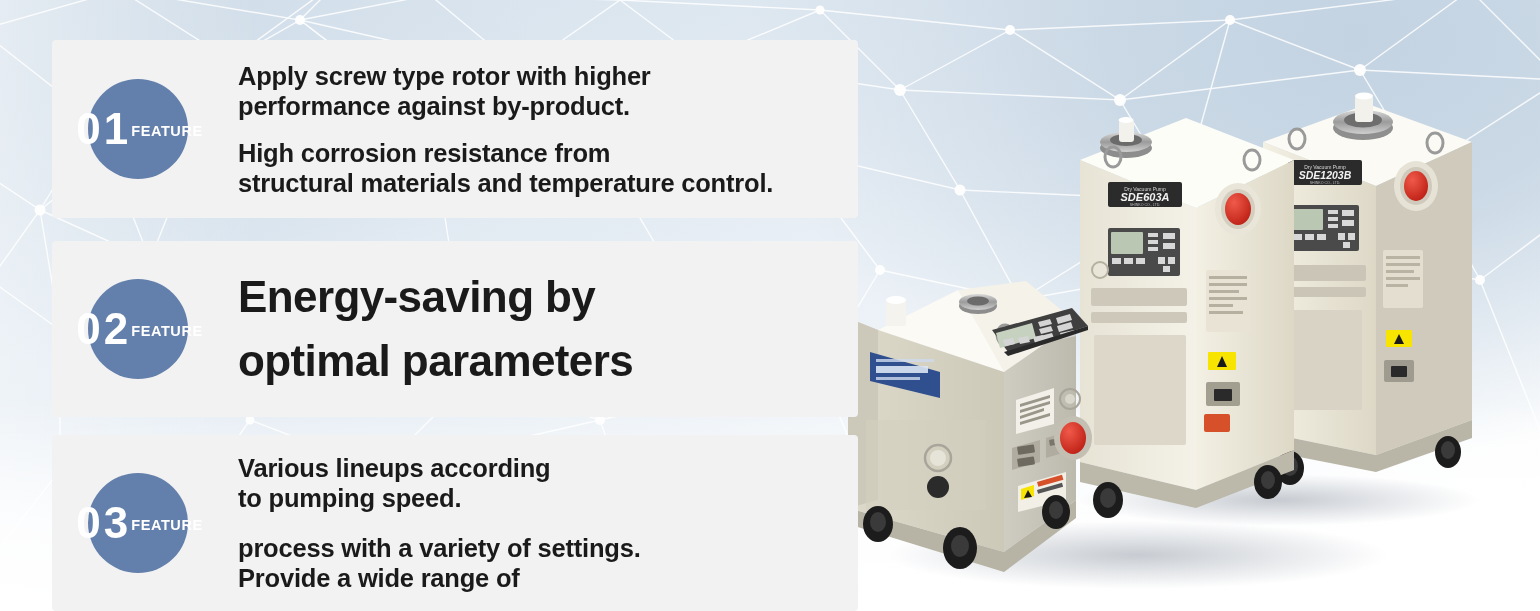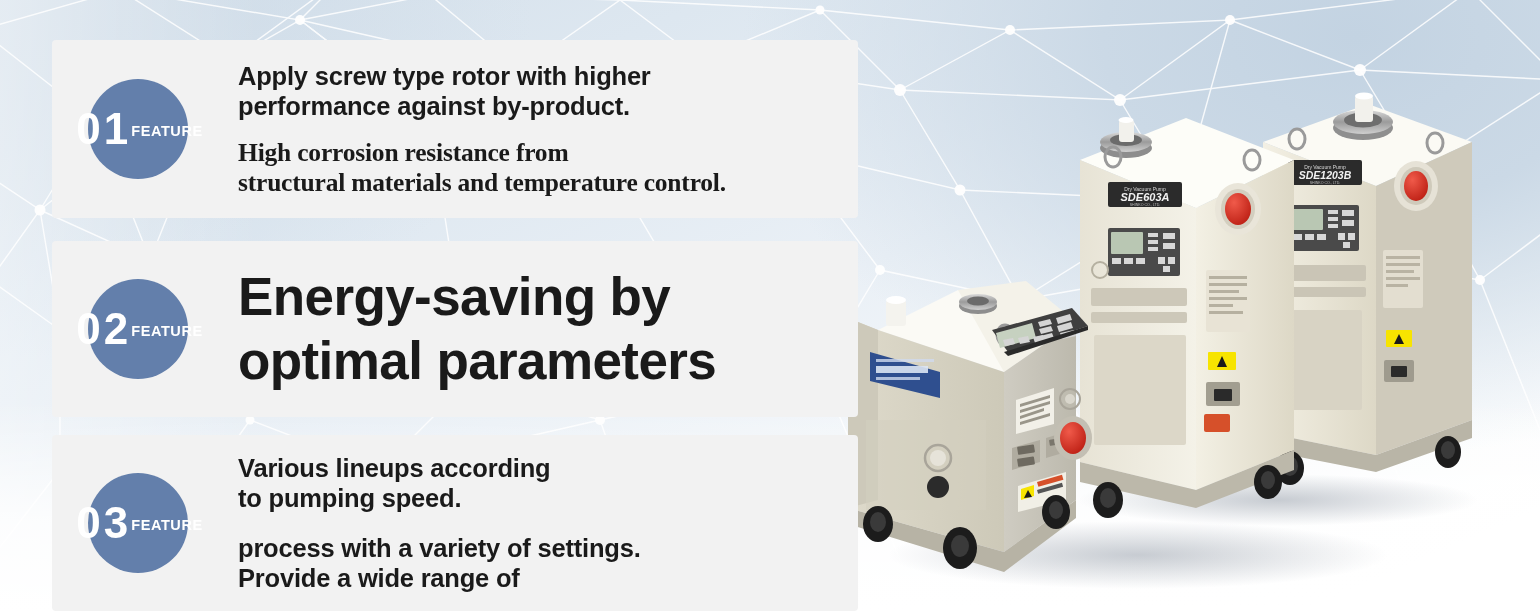--- a/index.html
+++ b/index.html
@@ -51,22 +51,22 @@
   }
   .badge .feat{
     font-size:14.5px;letter-spacing:.6px;margin-top:4px;font-weight:700;
   }
 
   .card-text{margin-left:50px;color:#1a1a1a;}
   .line{
     font-weight:bold;letter-spacing:-0.2px;
   }
   .p1 .line{font-size:25.5px;line-height:30px;}
-  .p1 .para2{margin-top:17px;font-family:Liberation Serif, serif;}
-  .p2 .line{font-size:53px;line-height:64px;letter-spacing:-0.6px;}
+  .p1 .para2{margin-top:17px;}
+  .p2 .line{font-size:44px;line-height:64px;letter-spacing:-0.6px;}
   .p3 .line{font-size:25.5px;line-height:30px;}
   .p3 .para2{margin-top:20px;}
 
   
   .photo{position:absolute;left:808px;top:0;width:680px;height:611px;}
   .photo svg{display:block;}
 </style>
 </head>
 <body>
 

